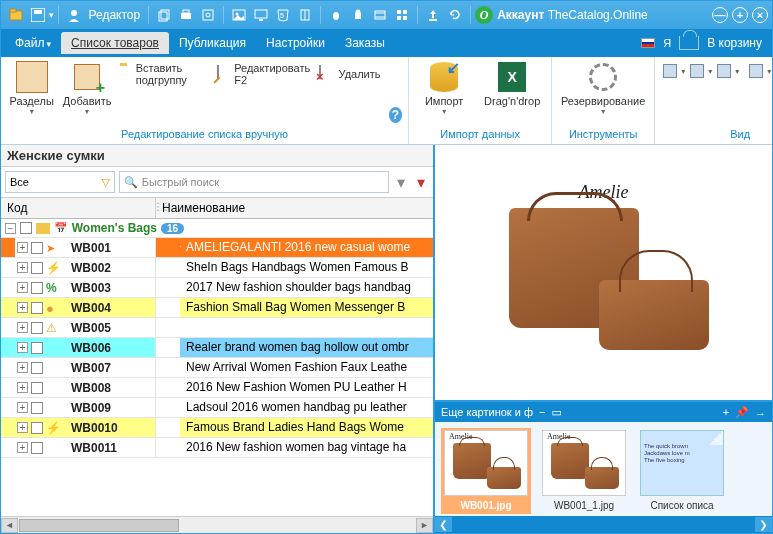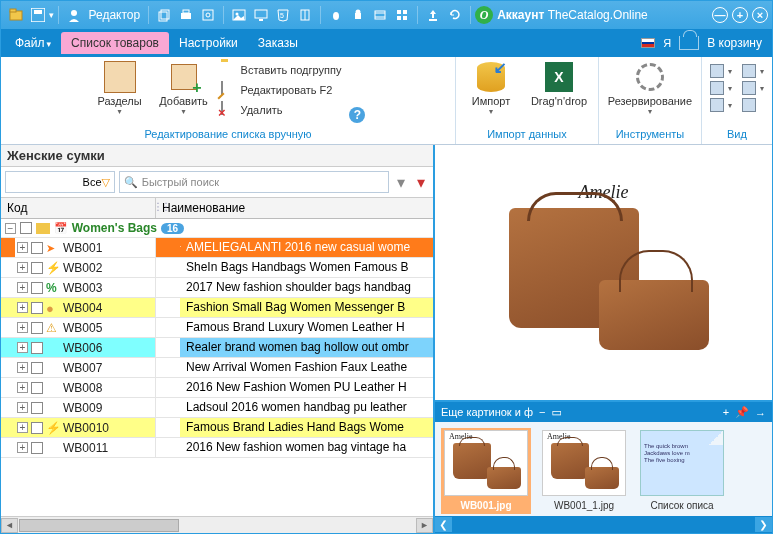--- a/index.html
+++ b/index.html
@@ -10,37 +10,37 @@
   .titlebar .tb-icon { width: 16px; height: 16px; margin: 0 3px; display: inline-flex; align-items: center; justify-content: center; }
   .titlebar .tb-sep { width: 1px; height: 18px; background: rgba(255,255,255,0.3); margin: 0 4px; }
   .titlebar .tb-text { margin: 0 4px; }
   .titlebar .spacer { flex: 1; }
   .winbtn { width: 16px; height: 16px; border: 1.5px solid #fff; border-radius: 50%; margin-left: 4px; display: flex; align-items: center; justify-content: center; font-size: 11px; font-weight: bold; cursor: pointer; }
   .green-circle { width: 18px; height: 18px; background: #31b049; border-radius: 50%; display: flex; align-items: center; justify-content: center; font-style: italic; font-family: Georgia; font-weight: bold; color: #fff; font-size: 12px; }
   
   
   .menustrip { height: 28px; background: #1288d0; display: flex; align-items: center; padding: 0 4px; color: #fff; font-size: 12px; }
   .menustrip .mitem { padding: 4px 10px; cursor: pointer; }
-  .menustrip .mitem.active { background: #f9a8d4; color: #333; border-radius: 3px 3px 0 0; }
+  .menustrip .mitem.active { background: #e5e5e5; color: #333; border-radius: 3px 3px 0 0; text-decoration: underline; }
   .menustrip .arrow { font-size: 9px; margin-left: 2px; }
   .menustrip .right { margin-left: auto; display: flex; align-items: center; gap: 8px; }
   .flag { width: 14px; height: 10px; background: linear-gradient(to bottom,#fff 33%,#0033a0 33%,#0033a0 66%,#d52b1e 66%); border: 0.5px solid #999; }
   .cart-icon { width: 20px; height: 14px; border: 1px solid rgba(255,255,255,0.6); border-top: none; position: relative; }
   .cart-icon::before { content: ""; position: absolute; top: -6px; left: 3px; width: 12px; height: 6px; border: 1px solid rgba(255,255,255,0.6); border-bottom: none; border-radius: 6px 6px 0 0; }
   
   
   .ribbon { height: 88px; background: #fff; display: flex; border-bottom: 1px solid #bcd; }
   .rgroup { display: flex; flex-direction: column; align-items: center; padding: 2px 6px; border-right: 1px solid #d0e0ee; }
   .rgroup .rbody { flex: 1; display: flex; align-items: flex-start; gap: 6px; padding-top: 2px; }
   .rgroup .rlabel { font-size: 11px; color: #1288d0; padding: 1px 0 2px; }
   .rbtn-big { display: flex; flex-direction: column; align-items: center; width: 58px; cursor: pointer; font-size: 11px; color: #333; }
   .rbtn-big .ric { width: 32px; height: 32px; margin-bottom: 2px; display: flex; align-items: center; justify-content: center; }
   .rbtn-row { display: flex; align-items: center; gap: 4px; font-size: 11px; cursor: pointer; padding: 1px 2px; color: #333; }
   .rbtn-row .ric-s { width: 16px; height: 16px; }
-  .rstack { display: flex; flex-direction: column; gap: 2px; }
+  .rstack { display: flex; flex-direction: row; gap: 2px; }
   
   
   .ic-box { width: 100%; height: 100%; border: 1.5px solid #b07030; background: #f3d9b0; }
   .ic-plus { position: relative; width: 32px; height: 32px; }
   .ic-plus::before { content: ""; position: absolute; inset: 3px; border: 1.5px solid #b07030; background: #f3d9b0; }
   .ic-plus::after { content: "+"; position: absolute; right: -2px; bottom: -4px; color: #2a9b3e; font-weight: bold; font-size: 16px; }
   .ic-folder { width: 16px; height: 12px; background: #f1c64a; border-radius: 1px; position: relative; margin-top: 2px; }
   .ic-folder::before { content: ""; position: absolute; top: -3px; left: 0; width: 7px; height: 3px; background: #f1c64a; }
   .ic-edit { width: 14px; height: 14px; background: #fff; border: 1px solid #888; position: relative; }
   .ic-edit::after { content: ""; position: absolute; right: -3px; bottom: -3px; width: 8px; height: 2px; background: #d59020; transform: rotate(-45deg); }
@@ -54,21 +54,21 @@
   .ic-q { width: 16px; height: 16px; border-radius: 50%; background: #4aa3e0; color: #fff; font-weight: bold; font-size: 12px; display: flex; align-items: center; justify-content: center; }
   
   
   .main { display: flex; height: calc(534px - 28px - 28px - 88px - 2px); }
   .leftpane { width: 434px; display: flex; flex-direction: column; border-right: 2px solid #2a9de0; }
   .rightpane { flex: 1; display: flex; flex-direction: column; }
   
   .pane-title { background: #f4f4f4; border-bottom: 1px solid #ccc; padding: 3px 6px; font-size: 13px; font-weight: bold; color: #333; }
   
   .filterbar { display: flex; gap: 4px; padding: 4px; border-bottom: 1px solid #ccc; align-items: center; }
-  .filterbar .combo { flex: 0 0 110px; height: 22px; border: 1px solid #bcd; display: flex; align-items: center; justify-content: flex-end; padding: 0 4px; font-size: 11px; background: #fff; }
+  .filterbar .combo { flex: 0 0 110px; height: 22px; border: 1px solid #bcd; display: flex; align-items: center; justify-content: space-between; padding: 0 4px; font-size: 11px; background: #fff; }
   .filterbar .search { flex: 1; height: 22px; border: 1px solid #bcd; display: flex; align-items: center; padding: 0 4px; font-size: 11px; color: #888; background: #fff; gap: 4px; }
   .filt-ic { width: 16px; height: 16px; display: flex; align-items: center; justify-content: center; color: #888; cursor: pointer; }
   
   .gridhead { display: flex; background: #f4f4f4; border-bottom: 1px solid #bbb; font-size: 12px; }
   .gridhead .gh1 { width: 155px; padding: 3px 6px; border-right: 1px solid #ccc; }
   .gridhead .gh2 { flex: 1; padding: 3px 6px; position: relative; }
   .gridhead .gh2::before { content: "⋮⋮"; position: absolute; left: -3px; color: #99b; font-size: 10px; letter-spacing: -2px; }
   
   .gridbody { flex: 1; overflow: hidden; font-size: 12px; }
   .grouprow { display: flex; align-items: center; gap: 4px; padding: 2px 4px; background: #fff; border-bottom: 1px solid #e4e4e4; }
@@ -76,21 +76,21 @@
   .grouprow .chk { width: 12px; height: 12px; border: 1px solid #888; background: #fff; }
   .grouprow .gfold { width: 14px; height: 11px; background: #f1c64a; }
   .grouprow .gname { font-weight: bold; color: #2a872a; }
   .badge { background: #4aa3e0; color: #fff; border-radius: 8px; padding: 0 6px; font-size: 10px; font-weight: bold; }
   
   .datarow { display: flex; border-bottom: 1px solid #e4e4e4; height: 20px; align-items: stretch; }
   .datarow .c1 { width: 155px; display: flex; align-items: center; gap: 3px; padding-left: 4px; border-right: 1px solid #e4e4e4; }
   .datarow .c1 .exp { width: 11px; height: 11px; border: 1px solid #999; font-size: 10px; line-height: 9px; text-align: center; color: #666; background: #fff; margin-left: 12px; }
   .datarow .c1 .chk { width: 12px; height: 12px; border: 1px solid #888; background: #fff; }
   .datarow .c1 .ico { width: 14px; height: 14px; }
-  .datarow .c1 .code { font-weight: normal; color: #222; }
+  .datarow .c1 .code { font-weight: bold; color: #222; margin-left: 8px; }
   .datarow .c2 { flex: 1; padding: 2px 6px; white-space: nowrap; overflow: hidden; margin-left: 24px; }
   
   .row-sel { background: #ff7b1a; color: #fff; }
   .row-sel .c1 { background: linear-gradient(90deg,#ff7b1a 0 14px,#fff 14px); }
   .row-sel .c1 .code { color: #222; }
   .row-sel .c2 { position: relative; }
   .row-sel .c2::before { content: "▸"; position: absolute; left: -4px; color: #fff; font-size: 10px; }
   .row-yellow .c2 { background: #ffff88; }
   .row-yellow .c1 { background: #ffff88; }
   .row-cyan .c2 { background: #7dd3fc; }
@@ -252,20 +252,21 @@
   <span class="tb-text"><b>Аккаунт</b> <span>TheCatalog.Online</span></span>
   <span class="spacer"></span>
   <span class="winbtn">—</span>
   <span class="winbtn">+</span>
   <span class="winbtn">×</span>
 </div>
 
 <div class="menustrip">
   <div class="mitem"><span>Файл</span><span class="arrow">▾</span></div>
   <div class="mitem active">Список товаров</div>
+  <div class="mitem">Публикация</div>
   <div class="mitem">Настройки</div>
   <div class="mitem">Заказы</div>
   <div class="right">
     <span class="flag"></span>
     <span style="font-size:11px">Я</span>
     <span class="cart-icon"></span>
     <span style="margin-right:6px">В корзину</span>
   </div>
 </div>
 
@@ -432,21 +433,20 @@
     </div>
     <div class="c2">Fashion Small Bag Women Messenger B</div>
         </div>
         <div class="datarow ">
           <div class="c1">
       <span class="exp">+</span>
       <span class="chk"></span>
       <span class="ico ico-warn"></span>
       <span class="code">WB005</span>
     </div>
-    <div class="c2">Famous Brand Luxury Women Leather H</div>
         </div>
         <div class="datarow row-cyan">
           <div class="c1">
       <span class="exp">+</span>
       <span class="chk"></span>
       <span class="ico "></span>
       <span class="code">WB006</span>
     </div>
     <div class="c2">Realer brand women bag hollow out ombr</div>
         </div>

